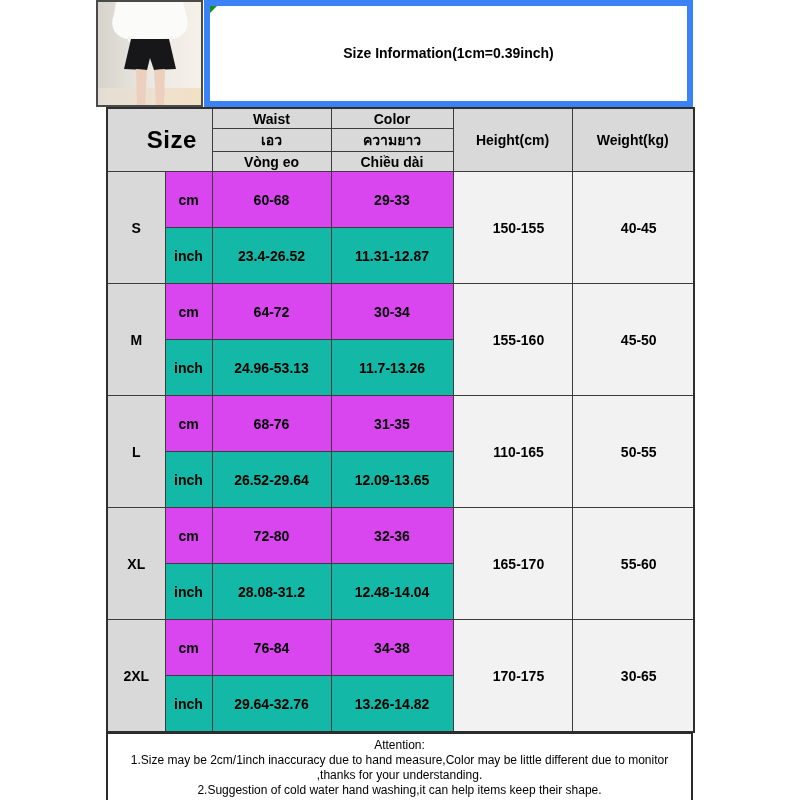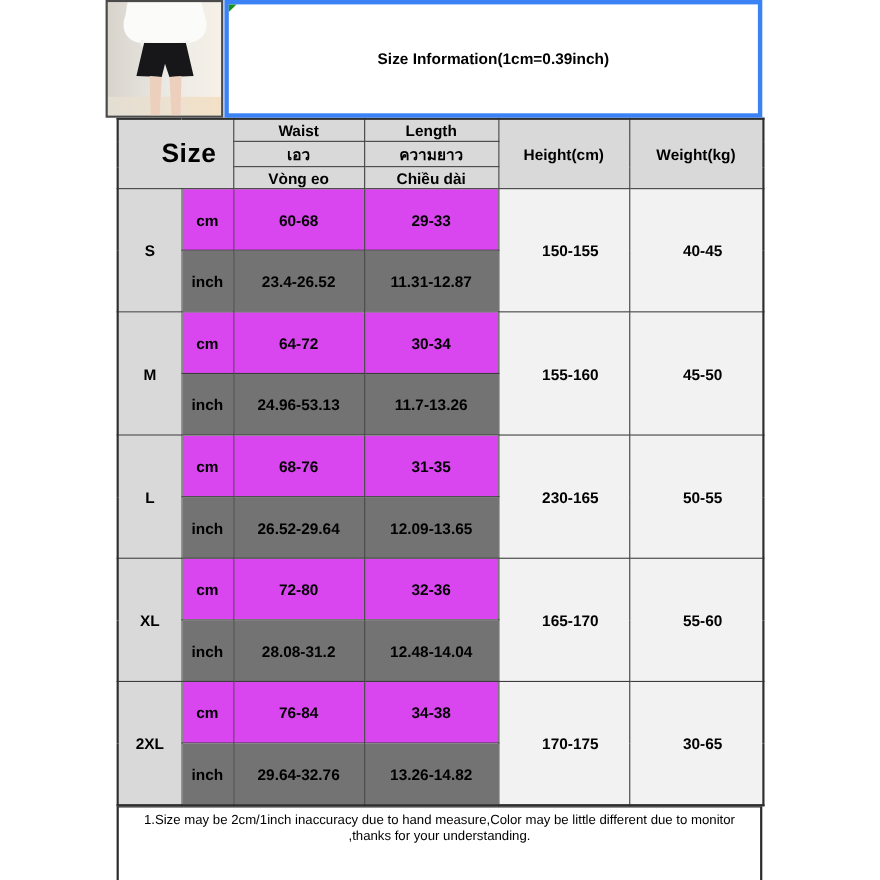--- a/index.html
+++ b/index.html
@@ -14,21 +14,21 @@
   
   .top{display:flex;height:107px;}
   .photo{
     width:103px;height:103px;flex:0 0 auto;
     border:2px solid #4a4a4a;
     overflow:hidden;background:#e7e4de;
   }
   .photo svg{display:block;}
   .info-box{
     flex:1;margin-left:1px;
-    border:4px solid #3b82f6;
+    border:6px solid #3b82f6;
     position:relative;
     display:flex;flex-direction:column;justify-content:center;align-items:center;
     text-align:center;
   }
   .info-line{font-weight:bold;font-size:14px;line-height:19px;}
   .corner-marker{
     position:absolute;top:0;left:0;width:0;height:0;
     border-top:7px solid #15931d;border-right:7px solid transparent;
   }
 
@@ -40,21 +40,21 @@
   }
   td{
     border:1px solid #3c3c3c;
     text-align:center;vertical-align:middle;
     font-weight:bold;font-size:14px;
     padding:0;overflow:hidden;
   }
   tr.hdr td{background:#d9d9d9;height:19px;}
   td.size-head{font-size:24px;letter-spacing:.5px;padding-left:24px;}
   tr.cm-row td{height:55px;background:#d946ef;}
-  tr.inch-row td{height:55px;background:#737373;}
+  tr.inch-row td{height:55px;background:#14b8a6;}
   td.size-cell{background:#d9d9d9 !important;font-size:14px;}
   td.merged{background:#f2f2f2 !important;padding-left:12px;}
 
   
   .attention{
     margin-left:10px;width:583px;height:71px;
     border:2px solid #2b2b2b;border-top-width:1px;
     text-align:center;font-size:12px;line-height:15px;
     padding-top:4px;box-sizing:content-box;
   }
@@ -104,21 +104,21 @@
           <col style="width:47px">
           <col style="width:119px">
         <col style="width:122px">
           <col style="width:119px">
           <col style="width:122px">
       </colgroup>
       <tbody>
         <tr class="hdr">
           <td colspan="2" rowspan="3" class="size-head">Size</td>
           <td>Waist</td>
-          <td>Length</td>
+          <td>Color</td>
           <td rowspan="3">Height(cm)</td>
           <td rowspan="3">Weight(kg)</td>
         </tr>
         <tr class="hdr">
           <td>เอว</td>
           <td>ความยาว</td>
         </tr>
         <tr class="hdr">
           <td>Vòng eo</td>
           <td>Chiều dài</td>
@@ -150,21 +150,21 @@
           <td>inch</td>
           <td>24.96-53.13</td>
           <td>11.7-13.26</td>
         </tr>
 
         <tr class="cm-row">
           <td rowspan="2" class="size-cell">L</td>
           <td>cm</td>
           <td>68-76</td>
           <td>31-35</td>
-          <td rowspan="2" class="merged">230-165</td>
+          <td rowspan="2" class="merged">110-165</td>
           <td rowspan="2" class="merged">50-55</td>
         </tr>
         <tr class="inch-row">
           <td>inch</td>
           <td>26.52-29.64</td>
           <td>12.09-13.65</td>
         </tr>
 
         <tr class="cm-row">
           <td rowspan="2" class="size-cell">XL</td>
@@ -191,16 +191,18 @@
         <tr class="inch-row">
           <td>inch</td>
           <td>29.64-32.76</td>
           <td>13.26-14.82</td>
         </tr>
       </tbody>
     </table>
   </div>
 
   <div class="attention">
+    <div>Attention:</div>
     <div class="a-body">1.Size may be 2cm/1inch inaccuracy due to hand measure,Color may be little different due to monitor ,thanks for your understanding.</div>
+    <div class="a-body">2.Suggestion of cold water hand washing,it can help items keep their shape.</div>
   </div>
 
 </div>
 
 </body></html>

